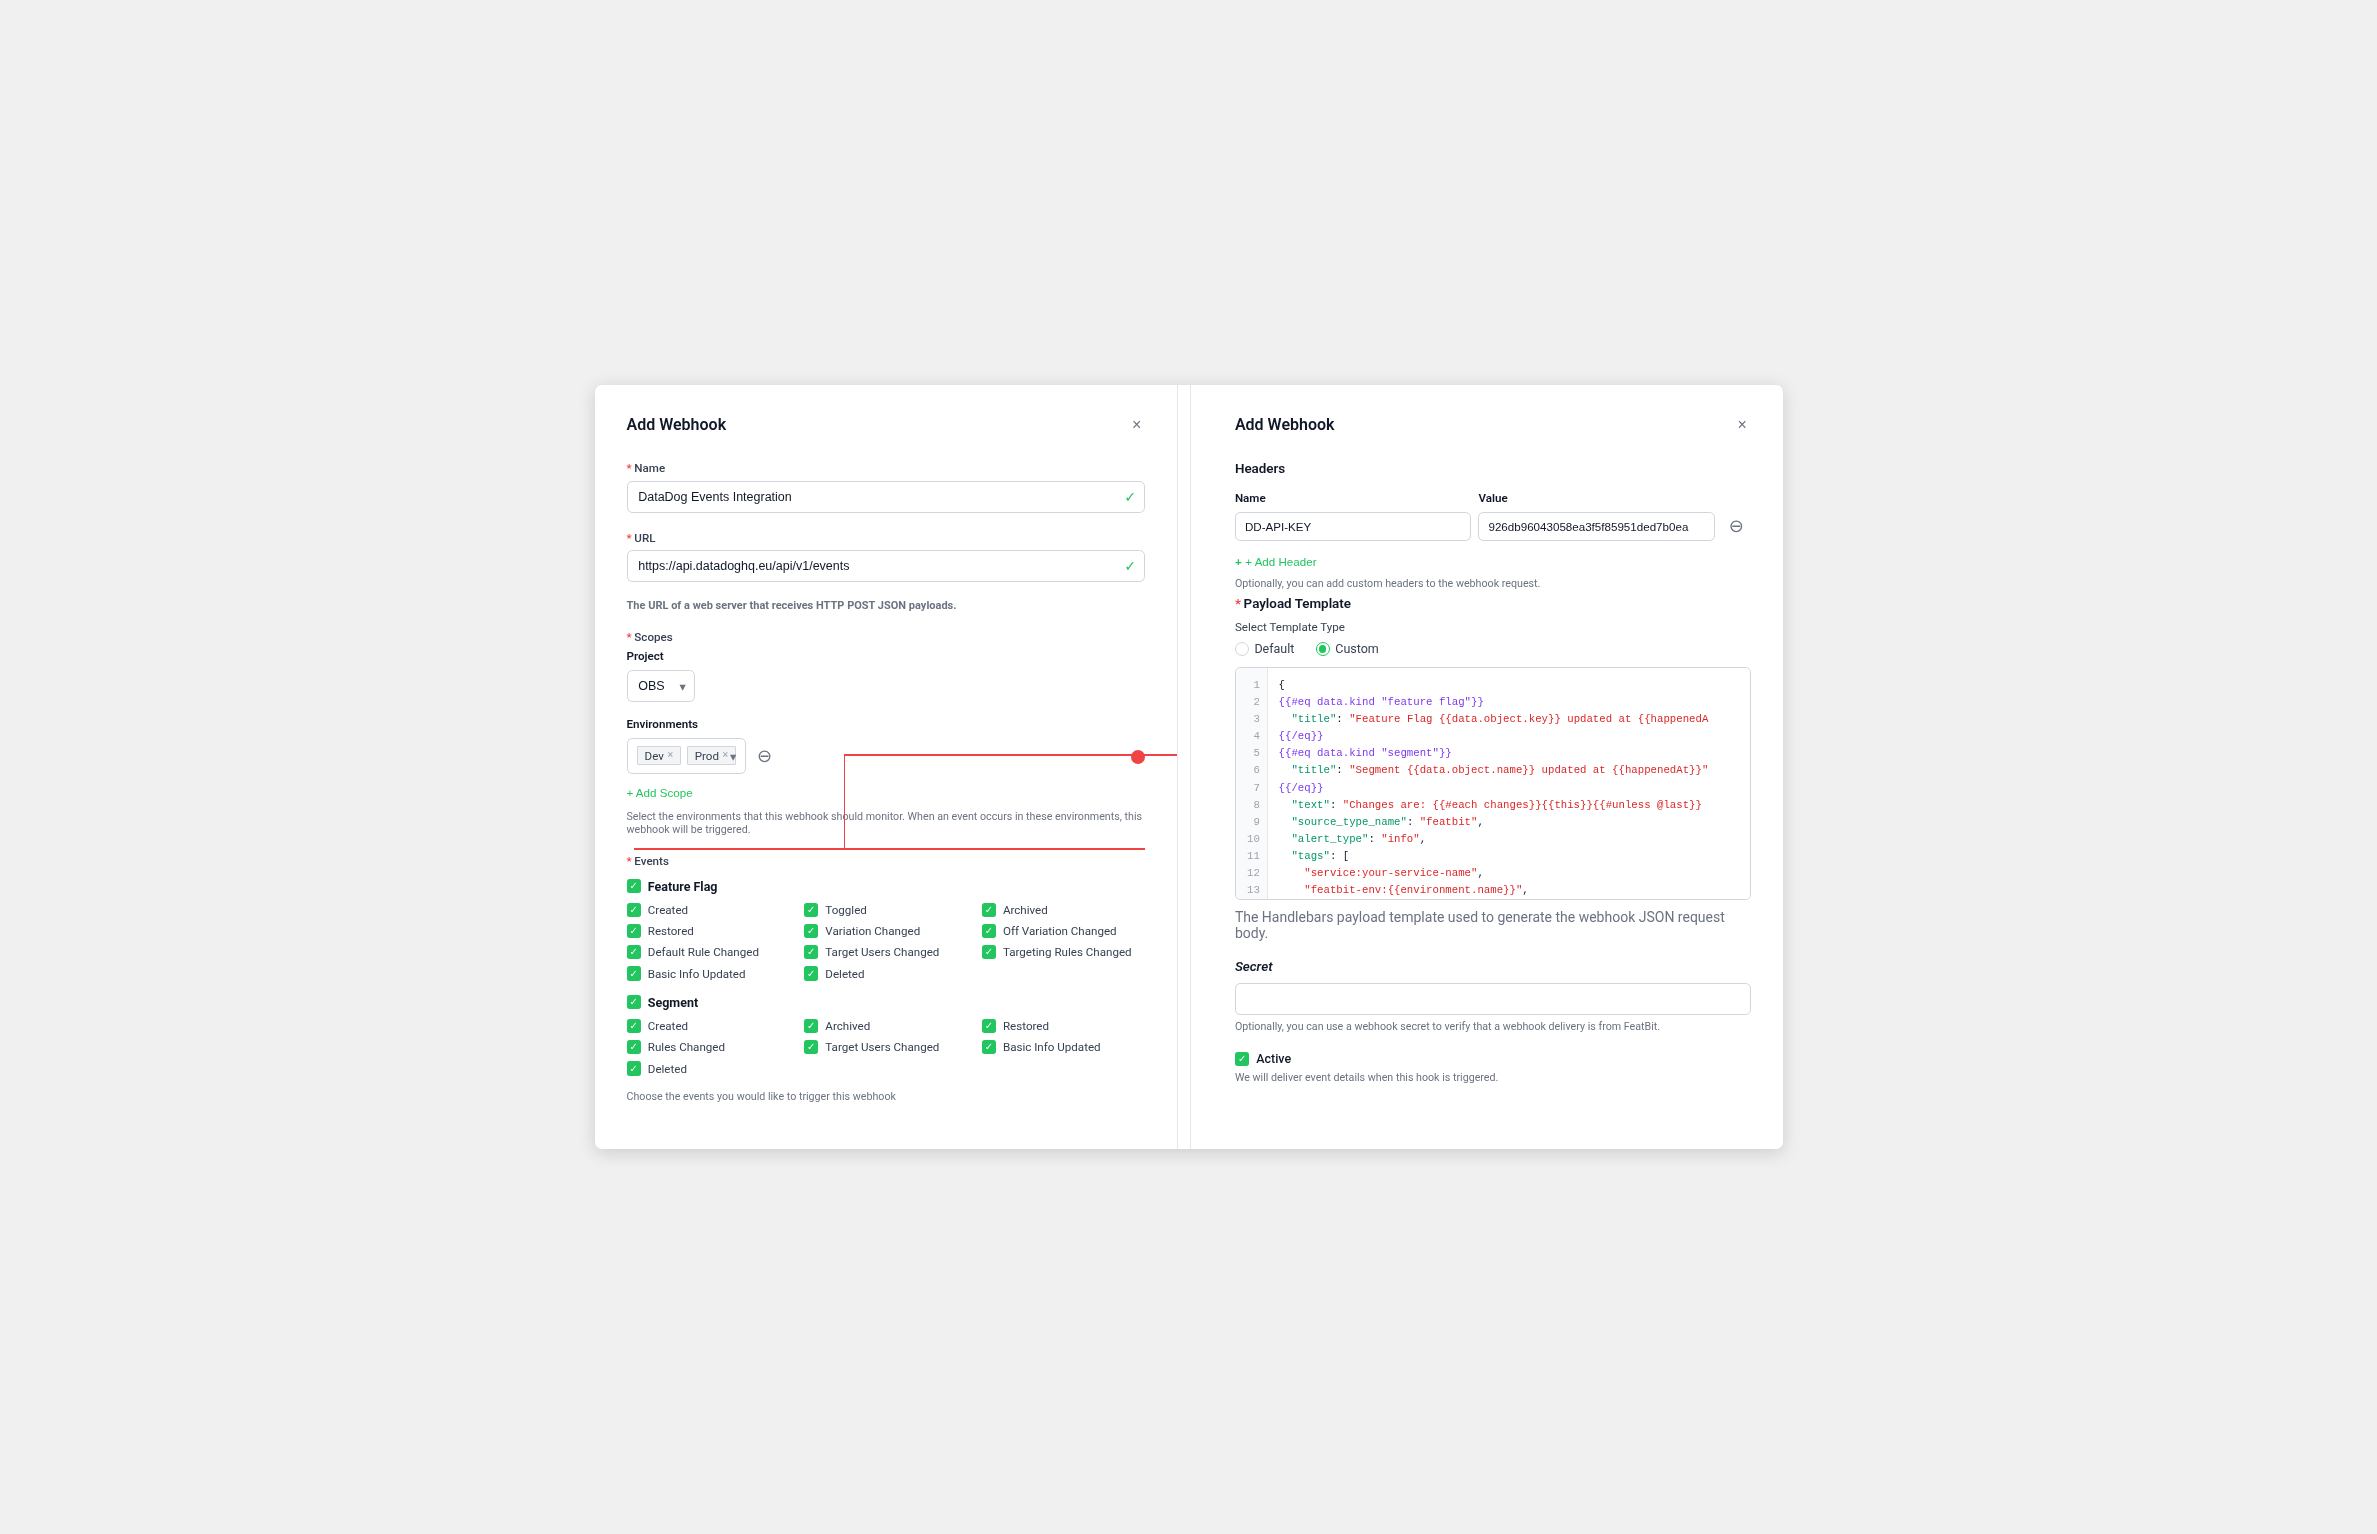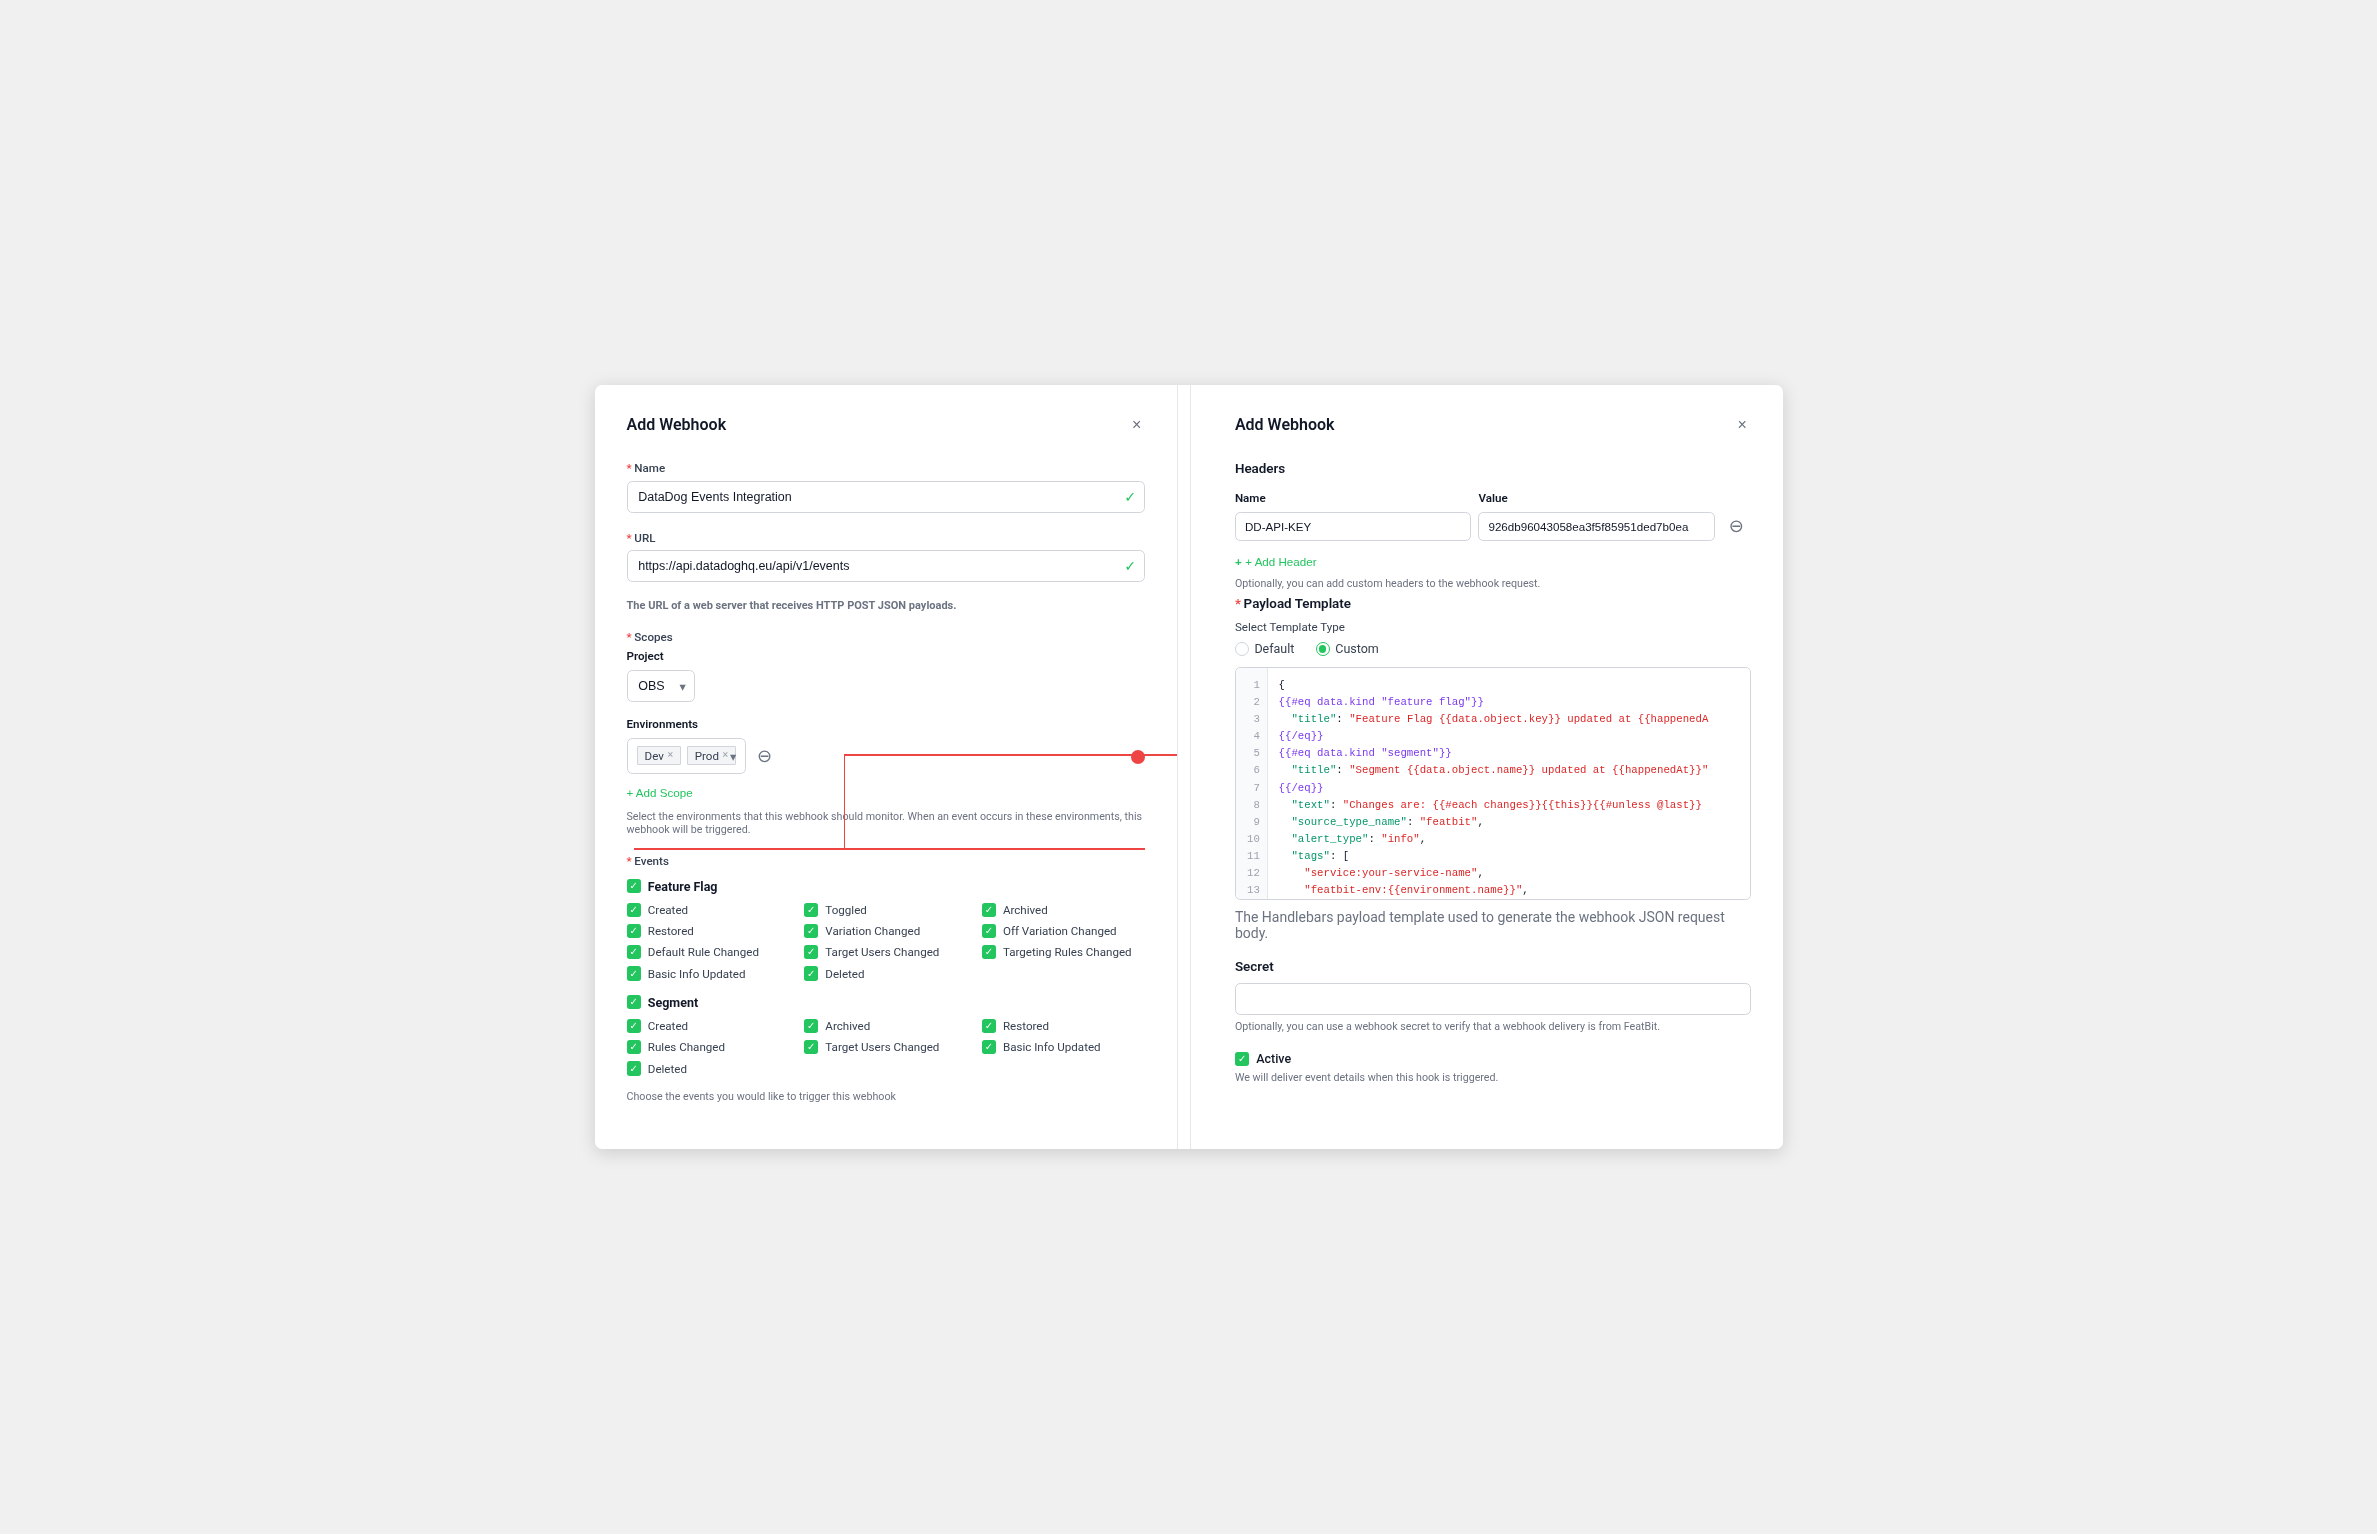--- a/index.html
+++ b/index.html
@@ -411,20 +411,21 @@
       font-size: 14px;
       color: #6b7280;
       margin-bottom: 18px;
     }
     .secret-section { margin-bottom: 18px; }
     .secret-label {
       font-size: 13.4px;
       font-weight: 600;
       color: #111827;
       margin-bottom: 9px;
+      font-style: italic;
     }
     .secret-input {
       width: 100%;
       padding: 8px 10.7px;
       border: 0.9px solid #d1d5db;
       border-radius: 5.3px;
       font-size: 12.5px;
       background: #fff;
       color: #111827;
       margin-bottom: 5.3px;

